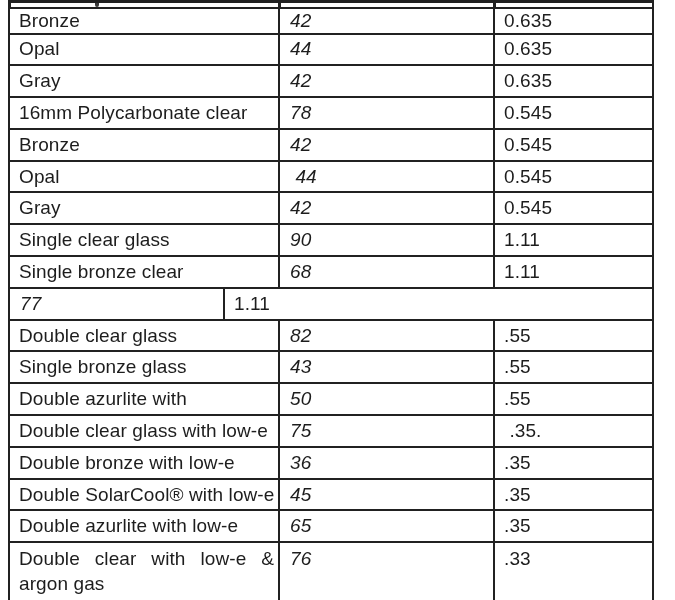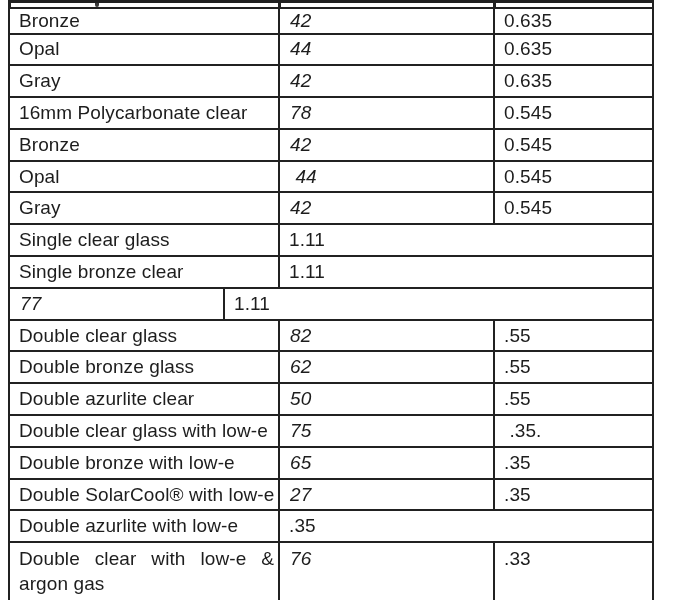--- a/index.html
+++ b/index.html
@@ -160,71 +160,74 @@
     </div>
 
     <div class="row">
       <div class="cell c1">Gray</div>
       <div class="cell c2">42</div>
       <div class="cell c3">0.545</div>
     </div>
 
     <div class="row">
       <div class="cell c1">Single clear glass</div>
+      <div class="cell c2">90</div>
       <div class="cell c3">1.11</div>
     </div>
 
     <div class="row">
       <div class="cell c1">Single bronze clear</div>
+      <div class="cell c2">68</div>
       <div class="cell c3">1.11</div>
     </div>
 
     <div class="row">
       <div class="cell c2">77</div>
       <div class="cell c3">1.11</div>
     </div>
 
     <div class="row">
       <div class="cell c1">Double clear glass</div>
       <div class="cell c2">82</div>
       <div class="cell c3">.55</div>
     </div>
 
     <div class="row">
-      <div class="cell c1">Double bronze glass</div>
-      <div class="cell c2">62</div>
+      <div class="cell c1">Single bronze glass</div>
+      <div class="cell c2">43</div>
       <div class="cell c3">.55</div>
     </div>
 
     <div class="row">
-      <div class="cell c1">Double azurlite clear</div>
+      <div class="cell c1">Double azurlite with</div>
       <div class="cell c2">50</div>
       <div class="cell c3">.55</div>
     </div>
 
     <div class="row">
       <div class="cell c1">Double clear glass with low-e</div>
       <div class="cell c2">75</div>
       <div class="cell c3"> .35.</div>
     </div>
 
     <div class="row">
       <div class="cell c1">Double bronze with low-e</div>
+      <div class="cell c2">36</div>
+      <div class="cell c3">.35</div>
+    </div>
+
+    <div class="row">
+      <div class="cell c1">Double SolarCool® with low-e</div>
+      <div class="cell c2">45</div>
+      <div class="cell c3">.35</div>
+    </div>
+
+    <div class="row">
+      <div class="cell c1">Double azurlite with low-e</div>
       <div class="cell c2">65</div>
-      <div class="cell c3">.35</div>
-    </div>
-
-    <div class="row">
-      <div class="cell c1">Double SolarCool® with low-e</div>
-      <div class="cell c2">27</div>
-      <div class="cell c3">.35</div>
-    </div>
-
-    <div class="row">
-      <div class="cell c1">Double azurlite with low-e</div>
       <div class="cell c3">.35</div>
     </div>
 
     <div class="row clipped-row">
       <div class="cell c1">Double clear with low-e &amp; argon gas</div>
       <div class="cell c2">76</div>
       <div class="cell c3">.33</div>
     </div>
   </div>
 

